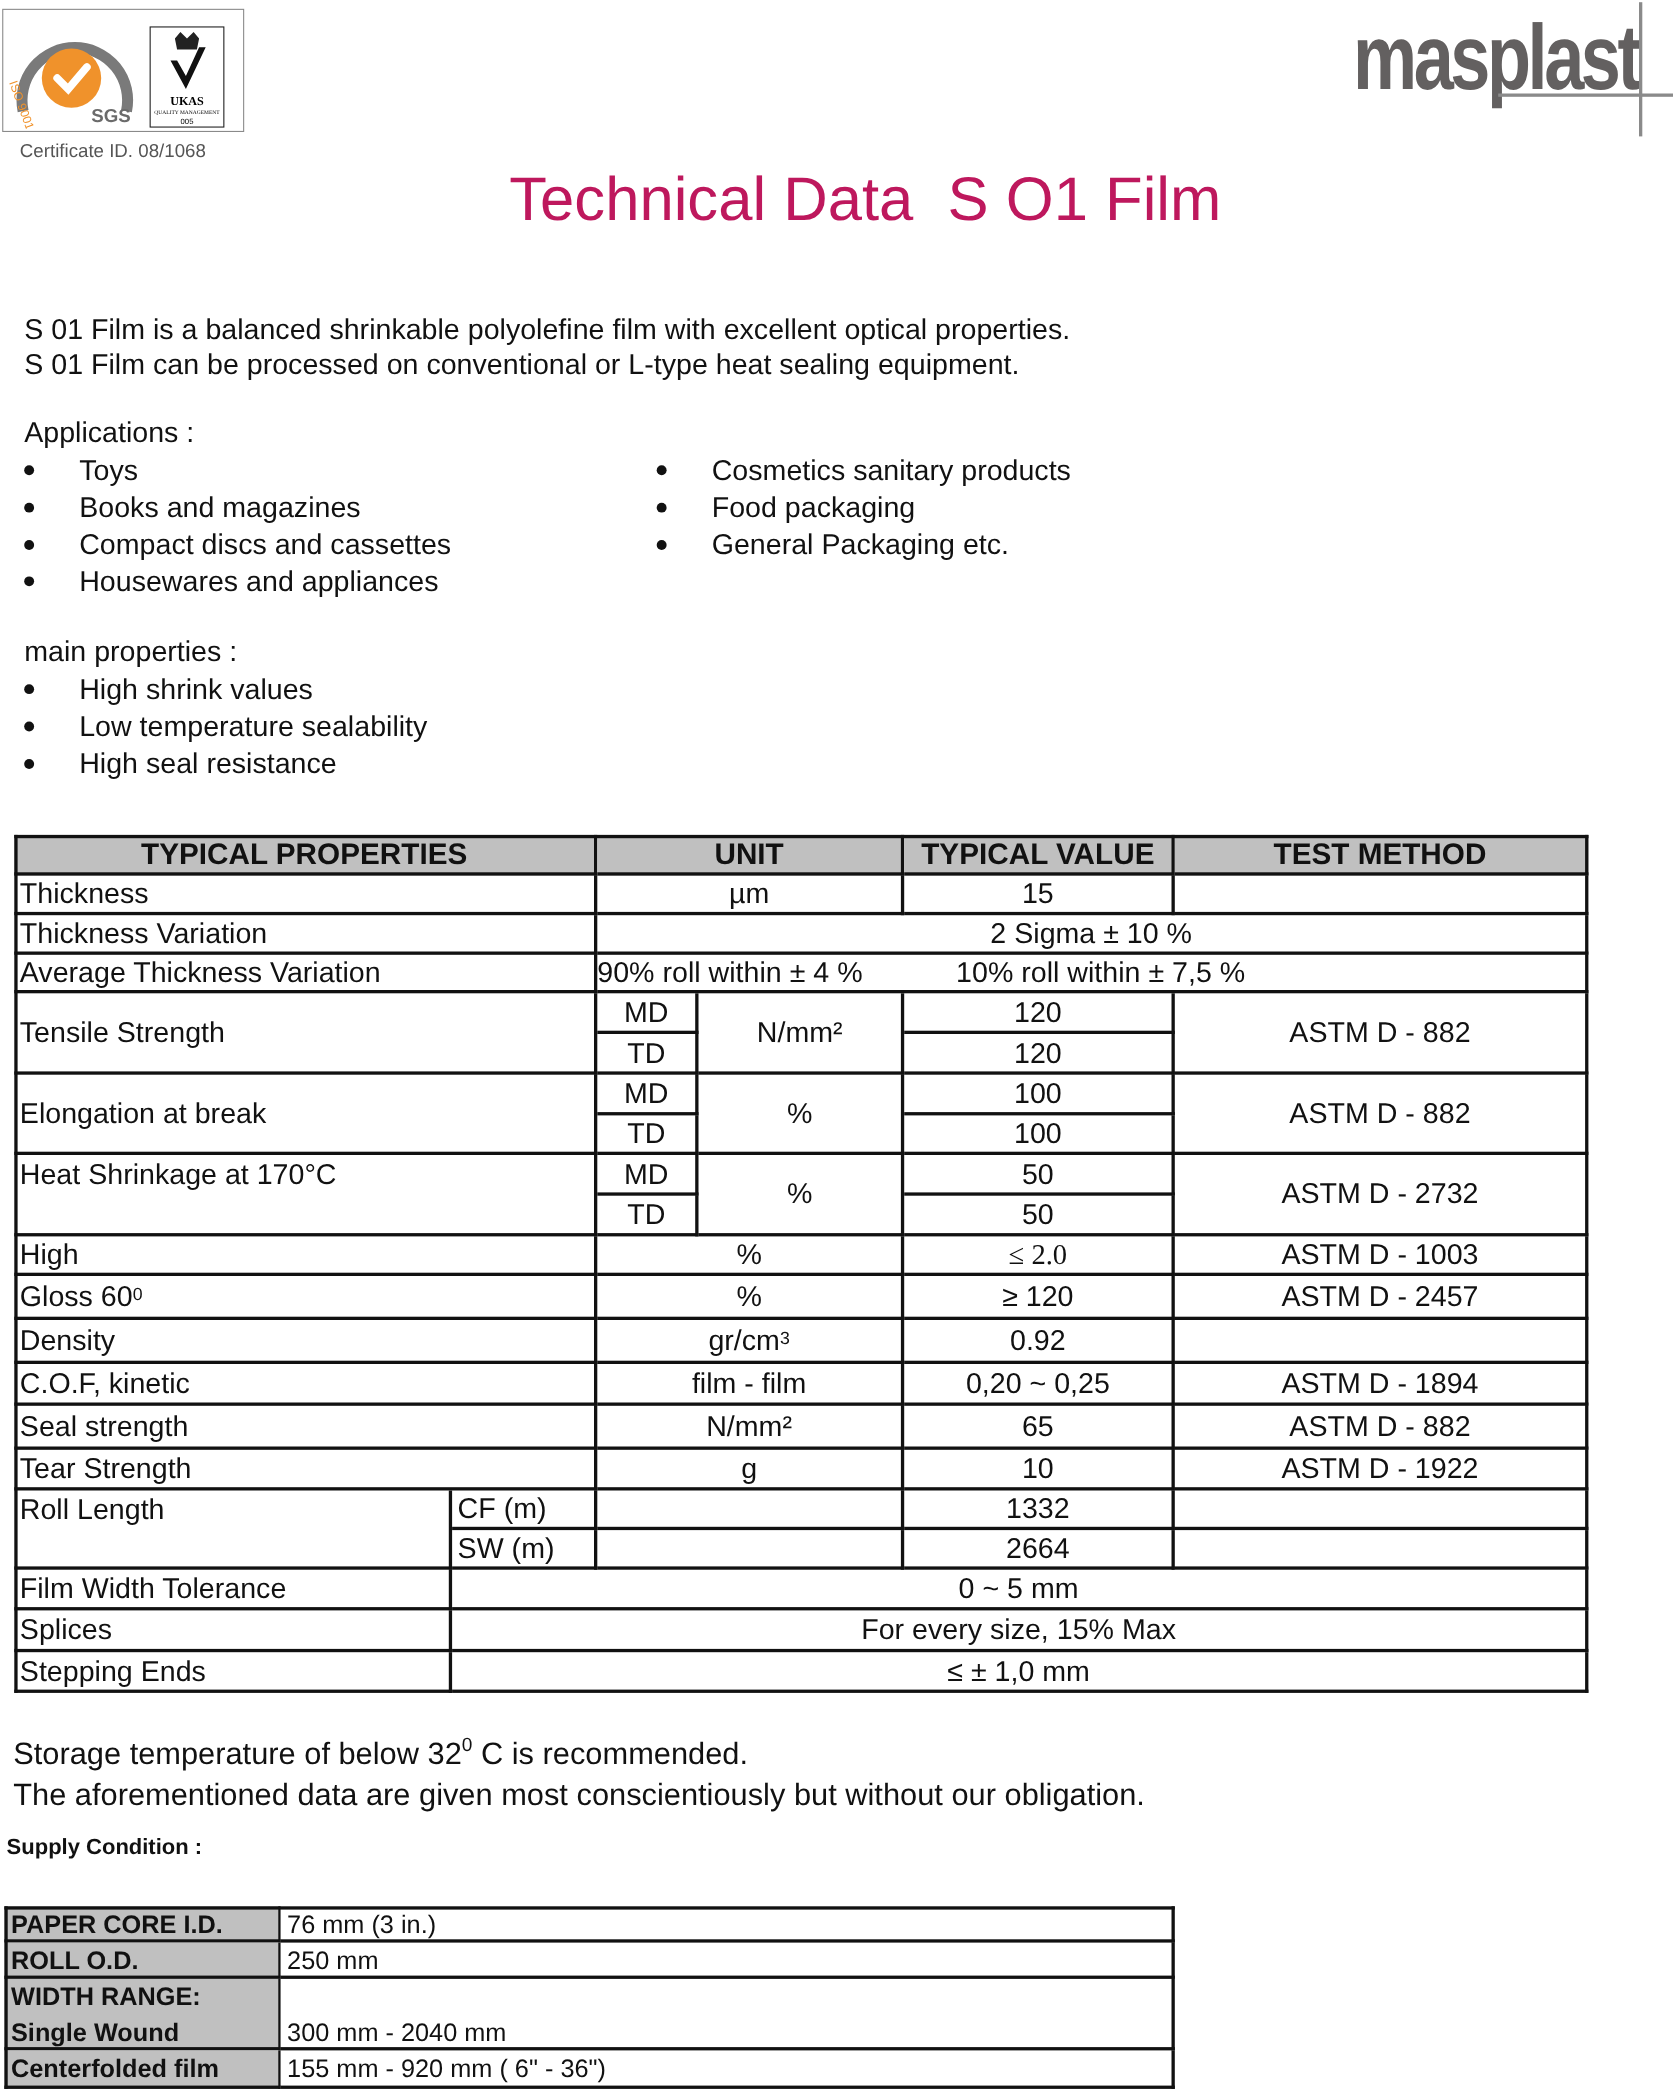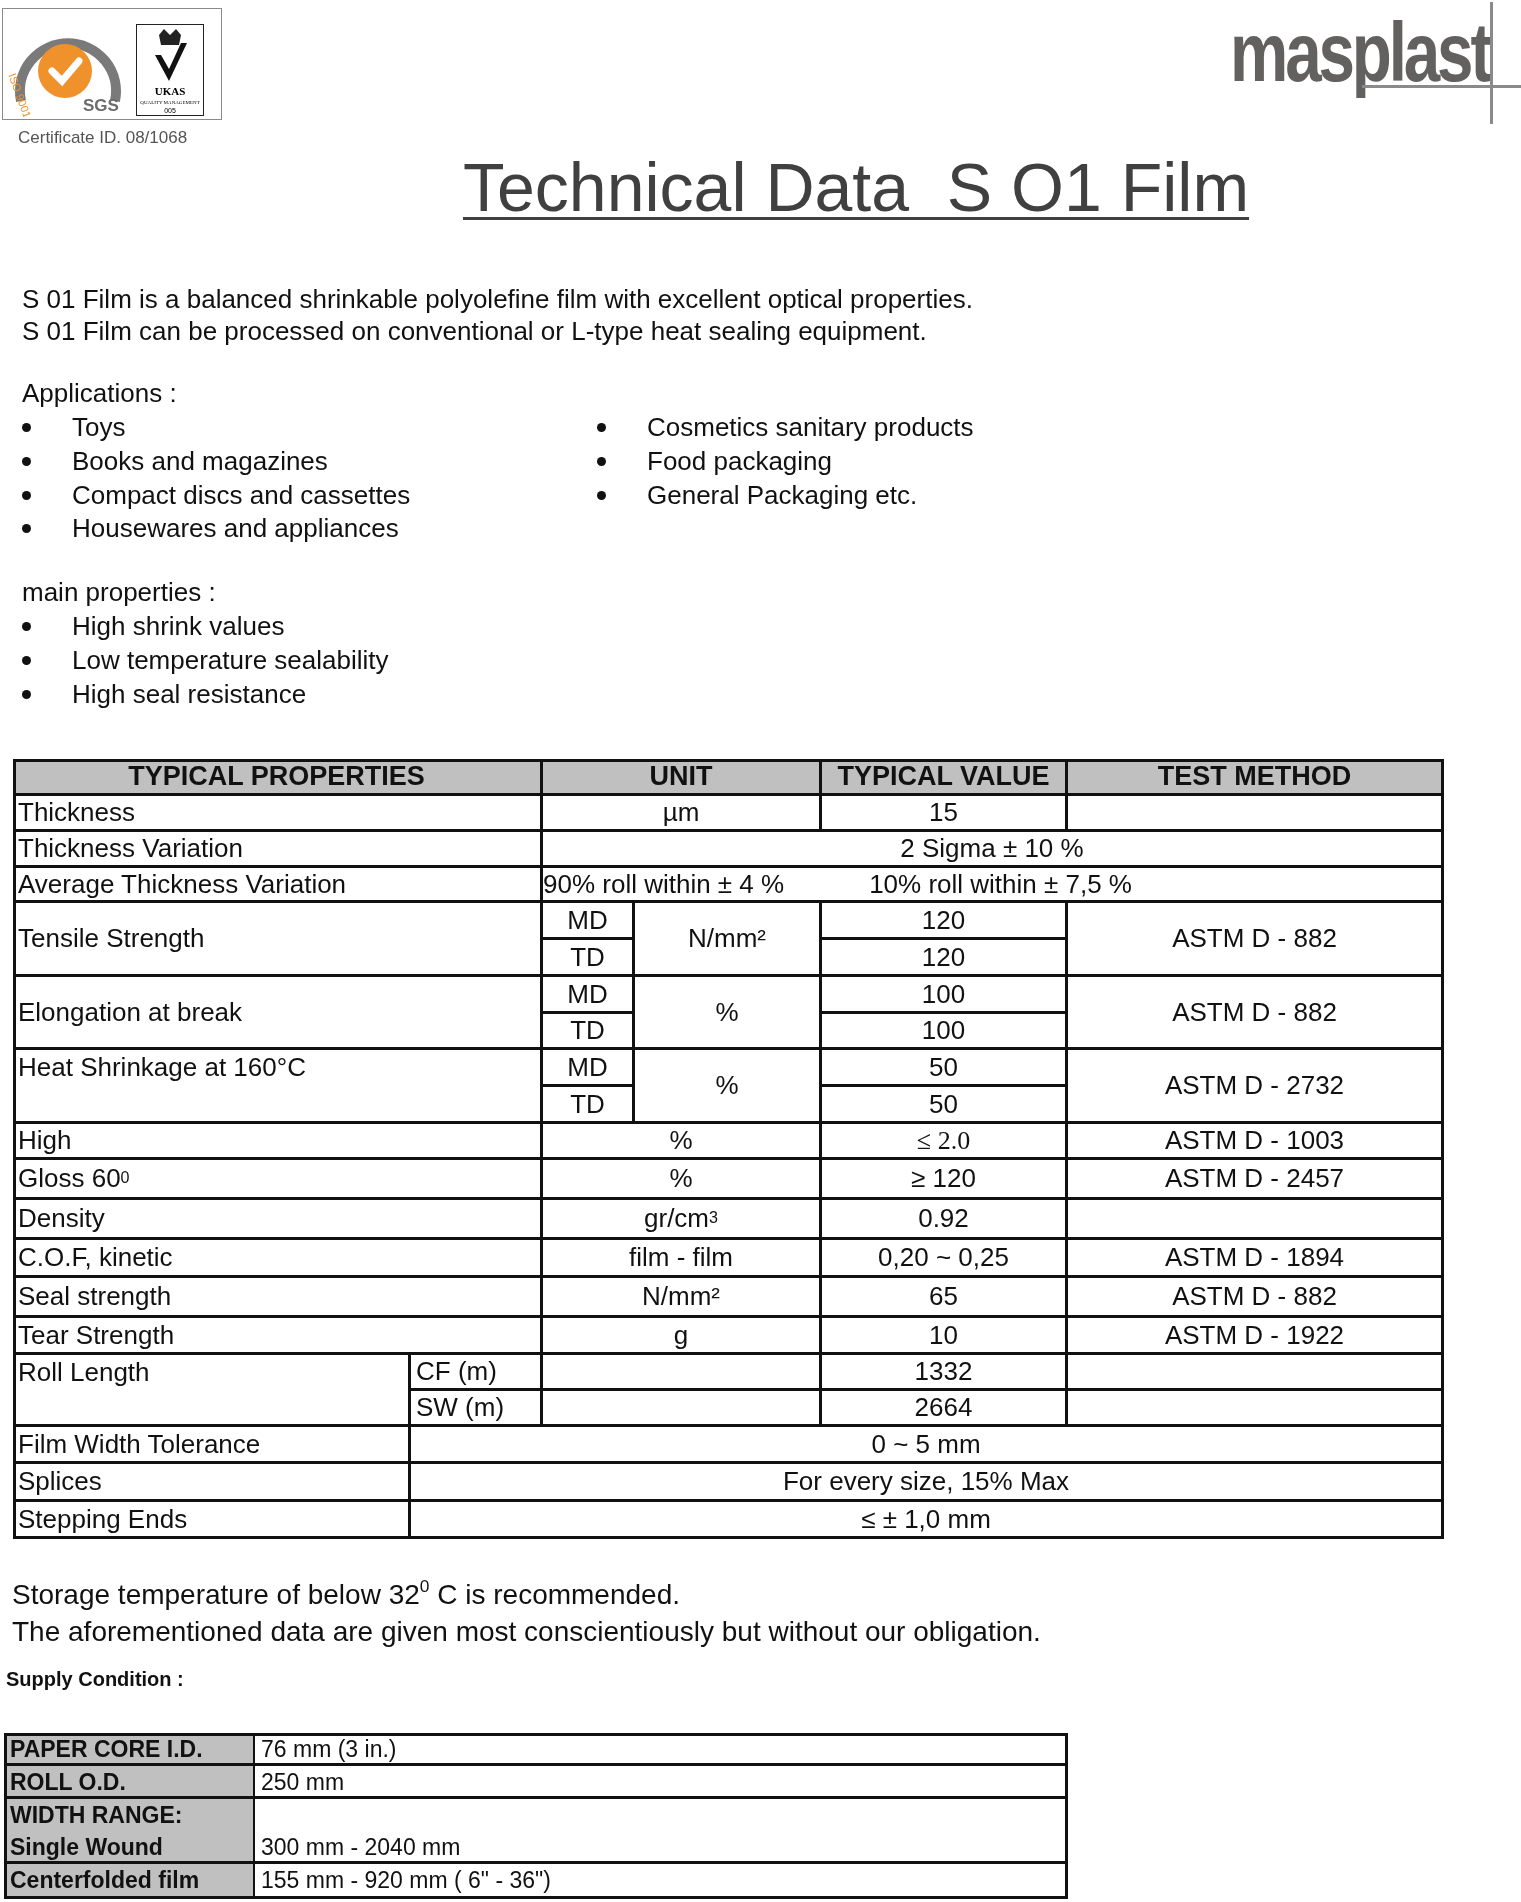--- a/index.html
+++ b/index.html
@@ -11,22 +11,22 @@
   #cert-box { left: 2px; top: 8px; width: 218px; height: 110px; border: 1px solid #8a8a8a; background: #fff; }
   #cert-id { left: 18px; top: 128px; font-size: 17px; color: #555; }
   #ukas-box { left: 136px; top: 24px; width: 66px; height: 90px; border: 1.5px solid #222; }
 
   
   #brand { left: 1230px; top: 10px; font-size: 84px; font-weight: bold; color: #636060;
            letter-spacing: -4px; transform: scaleX(0.78); transform-origin: left top; line-height: 1; }
   #brand-hline { left: 1362px; top: 85px; width: 159px; height: 3px; background: #8a8a8a; }
   #brand-vline { left: 1490px; top: 2px; width: 3px; height: 122px; background: #8a8a8a; }
 
-  #title { left: 463px; top: 148px; font-size: 68px; text-decoration: underline; text-decoration-thickness: 3px;
-           text-underline-offset: 6px; color: #404040; white-space: pre; }
+  #title { left: 463px; top: 148px; font-size: 56px; text-decoration-thickness: 3px;
+           text-underline-offset: 6px; color: #be185d; white-space: pre; }
 
   .para { left: 22px; font-size: 26px; white-space: pre; }
   .bullet-row { position: absolute; font-size: 26px; white-space: nowrap; }
   .bullet-row .dot { position: absolute; left: 0; top: 11px; width: 9px; height: 9px; border-radius: 50%; background: #111; }
   .bullet-row .txt { position: absolute; left: 50px; top: 0; }
 
   
   #props { left: 13px; top: 759px; width: 1516px; height: 780px; }
   .cell { position: absolute; border-right: 3px solid #111; border-bottom: 3px solid #111; box-sizing: border-box;
           display: flex; align-items: center; justify-content: center; font-size: 26px; white-space: nowrap; overflow: hidden; }
@@ -153,21 +153,21 @@
   <div class="cell" style="left:1055px;top:144px;width:376px;height:74px">ASTM D - 882</div>
 
   <div class="cell left" style="left:0;top:218px;width:530px;height:73px">Elongation at break</div>
   <div class="cell" style="left:530px;top:218px;width:92px;height:37px">MD</div>
   <div class="cell" style="left:530px;top:255px;width:92px;height:36px">TD</div>
   <div class="cell" style="left:622px;top:218px;width:187px;height:73px">%</div>
   <div class="cell" style="left:809px;top:218px;width:246px;height:37px">100</div>
   <div class="cell" style="left:809px;top:255px;width:246px;height:36px">100</div>
   <div class="cell" style="left:1055px;top:218px;width:376px;height:73px">ASTM D - 882</div>
 
-  <div class="cell left top" style="left:0;top:291px;width:530px;height:74px">Heat Shrinkage at 160°C</div>
+  <div class="cell left top" style="left:0;top:291px;width:530px;height:74px">Heat Shrinkage at 170°C</div>
   <div class="cell" style="left:530px;top:291px;width:92px;height:37px">MD</div>
   <div class="cell" style="left:530px;top:328px;width:92px;height:37px">TD</div>
   <div class="cell" style="left:622px;top:291px;width:187px;height:74px">%</div>
   <div class="cell" style="left:809px;top:291px;width:246px;height:37px">50</div>
   <div class="cell" style="left:809px;top:328px;width:246px;height:37px">50</div>
   <div class="cell" style="left:1055px;top:291px;width:376px;height:74px">ASTM D - 2732</div>
 
   <div class="cell left" style="left:0;top:365px;width:530px;height:36px">High</div>
   <div class="cell" style="left:530px;top:365px;width:279px;height:36px">%</div>
   <div class="cell" style="left:809px;top:365px;width:246px;height:36px;font-family:'Liberation Serif',serif">≤ 2.0</div>

